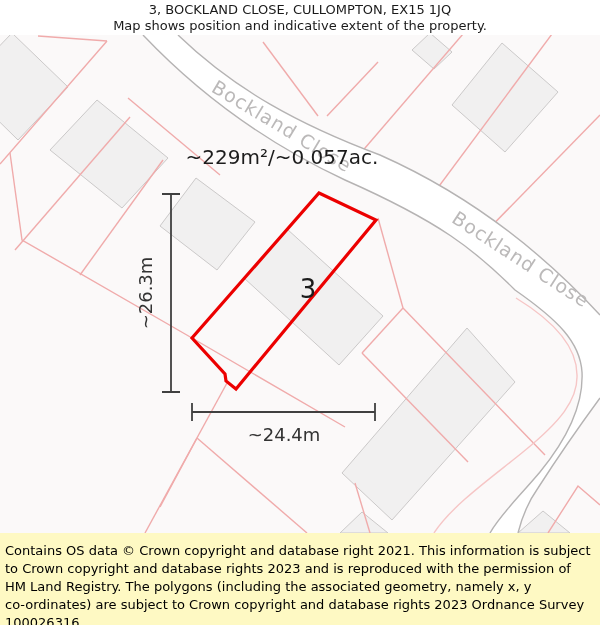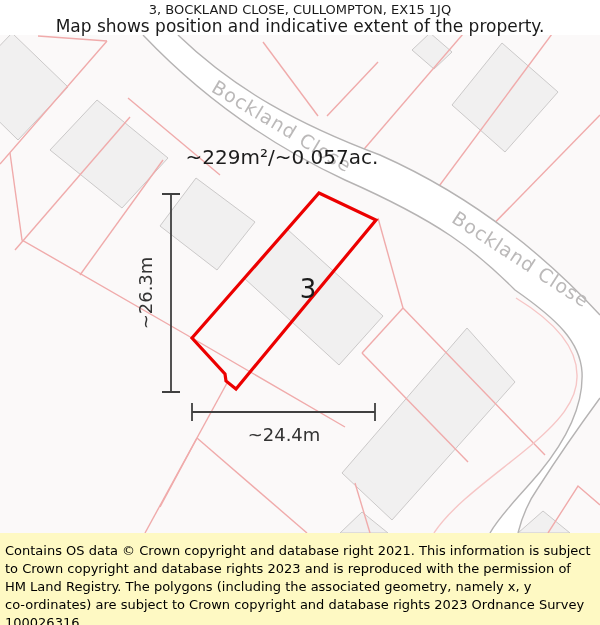--- a/index.html
+++ b/index.html
@@ -14,21 +14,21 @@
   .header{
     position:absolute;top:0;left:0;width:600px;height:35px;
     text-align:center;background:#fff;z-index:3;
   }
   .header .title{
     margin:0;padding-top:2px;
     font-size:13px;line-height:16px;color:#1a1a1a;
   }
   .header .subtitle{
     margin:0;
-    font-size:17px;line-height:16px;color:#1a1a1a;
+    font-size:13px;line-height:16px;color:#1a1a1a;
   }
   .map-wrap{position:absolute;top:35px;left:0;width:600px;height:498px;}
   svg{display:block;}
   .parcel{stroke:#f0abab;stroke-width:1.4;fill:none;}
   .parcel-light{stroke:#f6c6c6;stroke-width:1.4;fill:none;}
   .building{fill:#f1f0f0;stroke:#cbc9c9;stroke-width:1;}
   .road-fill{fill:#ffffff;stroke:none;}
   .road-edge{stroke:#b5b3b3;stroke-width:1.4;fill:none;}
   .road-label{
     font-size:19px;fill:#bbb9b9;letter-spacing:1px;

